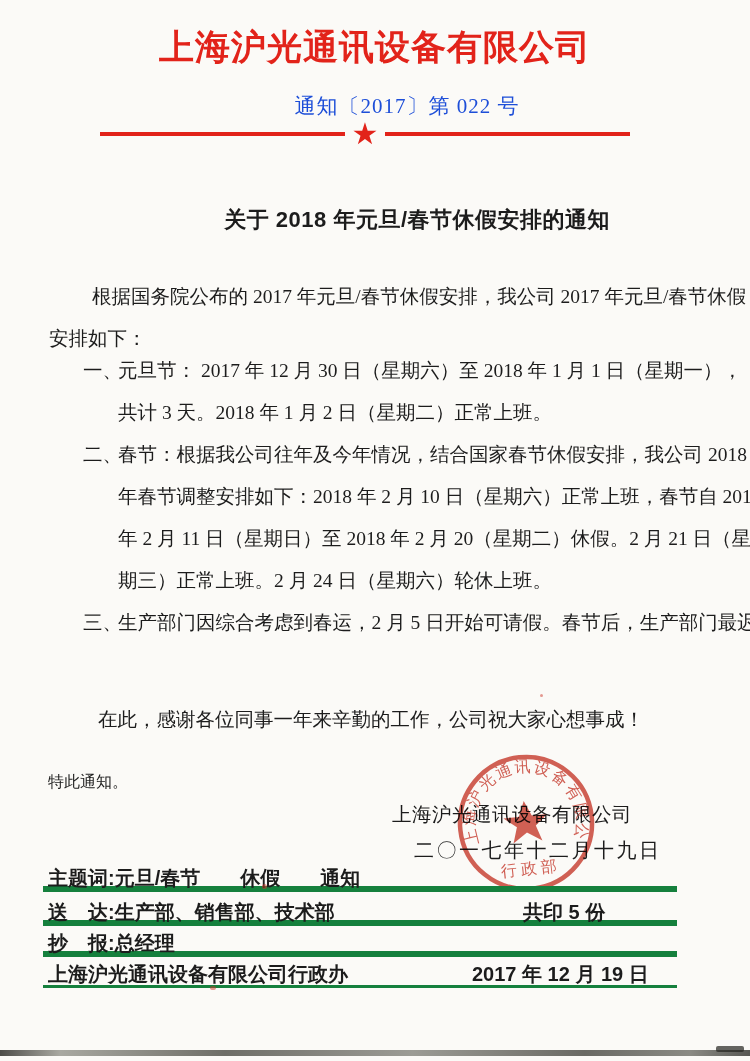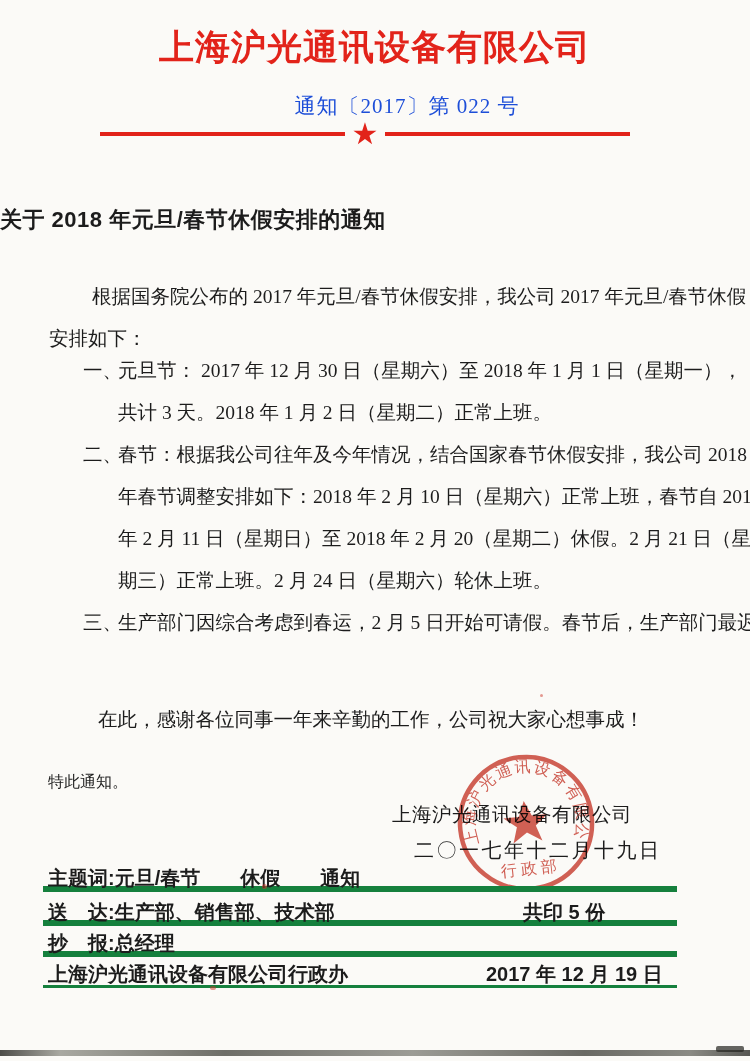--- a/index.html
+++ b/index.html
@@ -23,21 +23,21 @@
   }
   .rule-row{
     top:119px;left:100px;width:530px;height:30px;
     display:flex;align-items:center;
   }
   .rule-seg{flex:1;height:4px;background:#e2231a;}
   .rule-star{color:#e2231a;font-size:30px;line-height:30px;margin:0 7px;
     font-family:"DejaVu Sans",sans-serif;}
   
   .doc-title{
-    top:205px;left:0;width:610px;text-align:left;
+    top:205px;left:0;width:610px;text-align:right;
     font-size:22px;font-weight:bold;letter-spacing:0.5px;
     font-family:"Liberation Sans","DejaVu Sans",sans-serif;
   }
   
   .body-block{left:49px;width:660px;font-size:19.5px;line-height:42px;}
   .p1{top:276px;}
   .items{top:350px;}
   .bl{white-space:nowrap;}
   .indent1{padding-left:43px;}
   .item-line{position:relative;padding-left:69px;}
@@ -55,21 +55,21 @@
     left:43px;width:634px;height:28px;line-height:28px;
     font-size:20px;font-weight:bold;white-space:nowrap;
     border-bottom:6px solid #15803d;padding-left:5px;box-sizing:border-box;
     font-family:"Liberation Sans","DejaVu Sans",sans-serif;
   }
   .f-r1{top:864px;}
   .f-r2{top:898px;}
   .f-r3{top:929px;}
   .f-r4{top:960px;border-bottom-width:3px;}
   .f-extra{position:absolute;left:480px;top:0;}
-  .f-date{position:absolute;left:443px;top:0;}
+  .f-date{position:absolute;left:429px;top:0;}
   
   .scan-edge{
     top:1050px;left:0;width:750px;height:6px;opacity:.85;
     background:linear-gradient(90deg,#2e2e2a,#9a9a92 8%,#55554e 30%,#8b8b84 55%,#50504a 78%,#777770 92%,#3a3a36);
   }
   .smudge{top:1046px;left:716px;width:28px;height:6px;background:#23231f;opacity:.7;border-radius:2px;}
   .speck{border-radius:50%;background:rgba(205,55,42,.5);}
   .sp1{top:884px;left:262px;width:5px;height:5px;}
   .sp2{top:986px;left:210px;width:6px;height:4px;}
   .sp3{top:694px;left:540px;width:3px;height:3px;}

